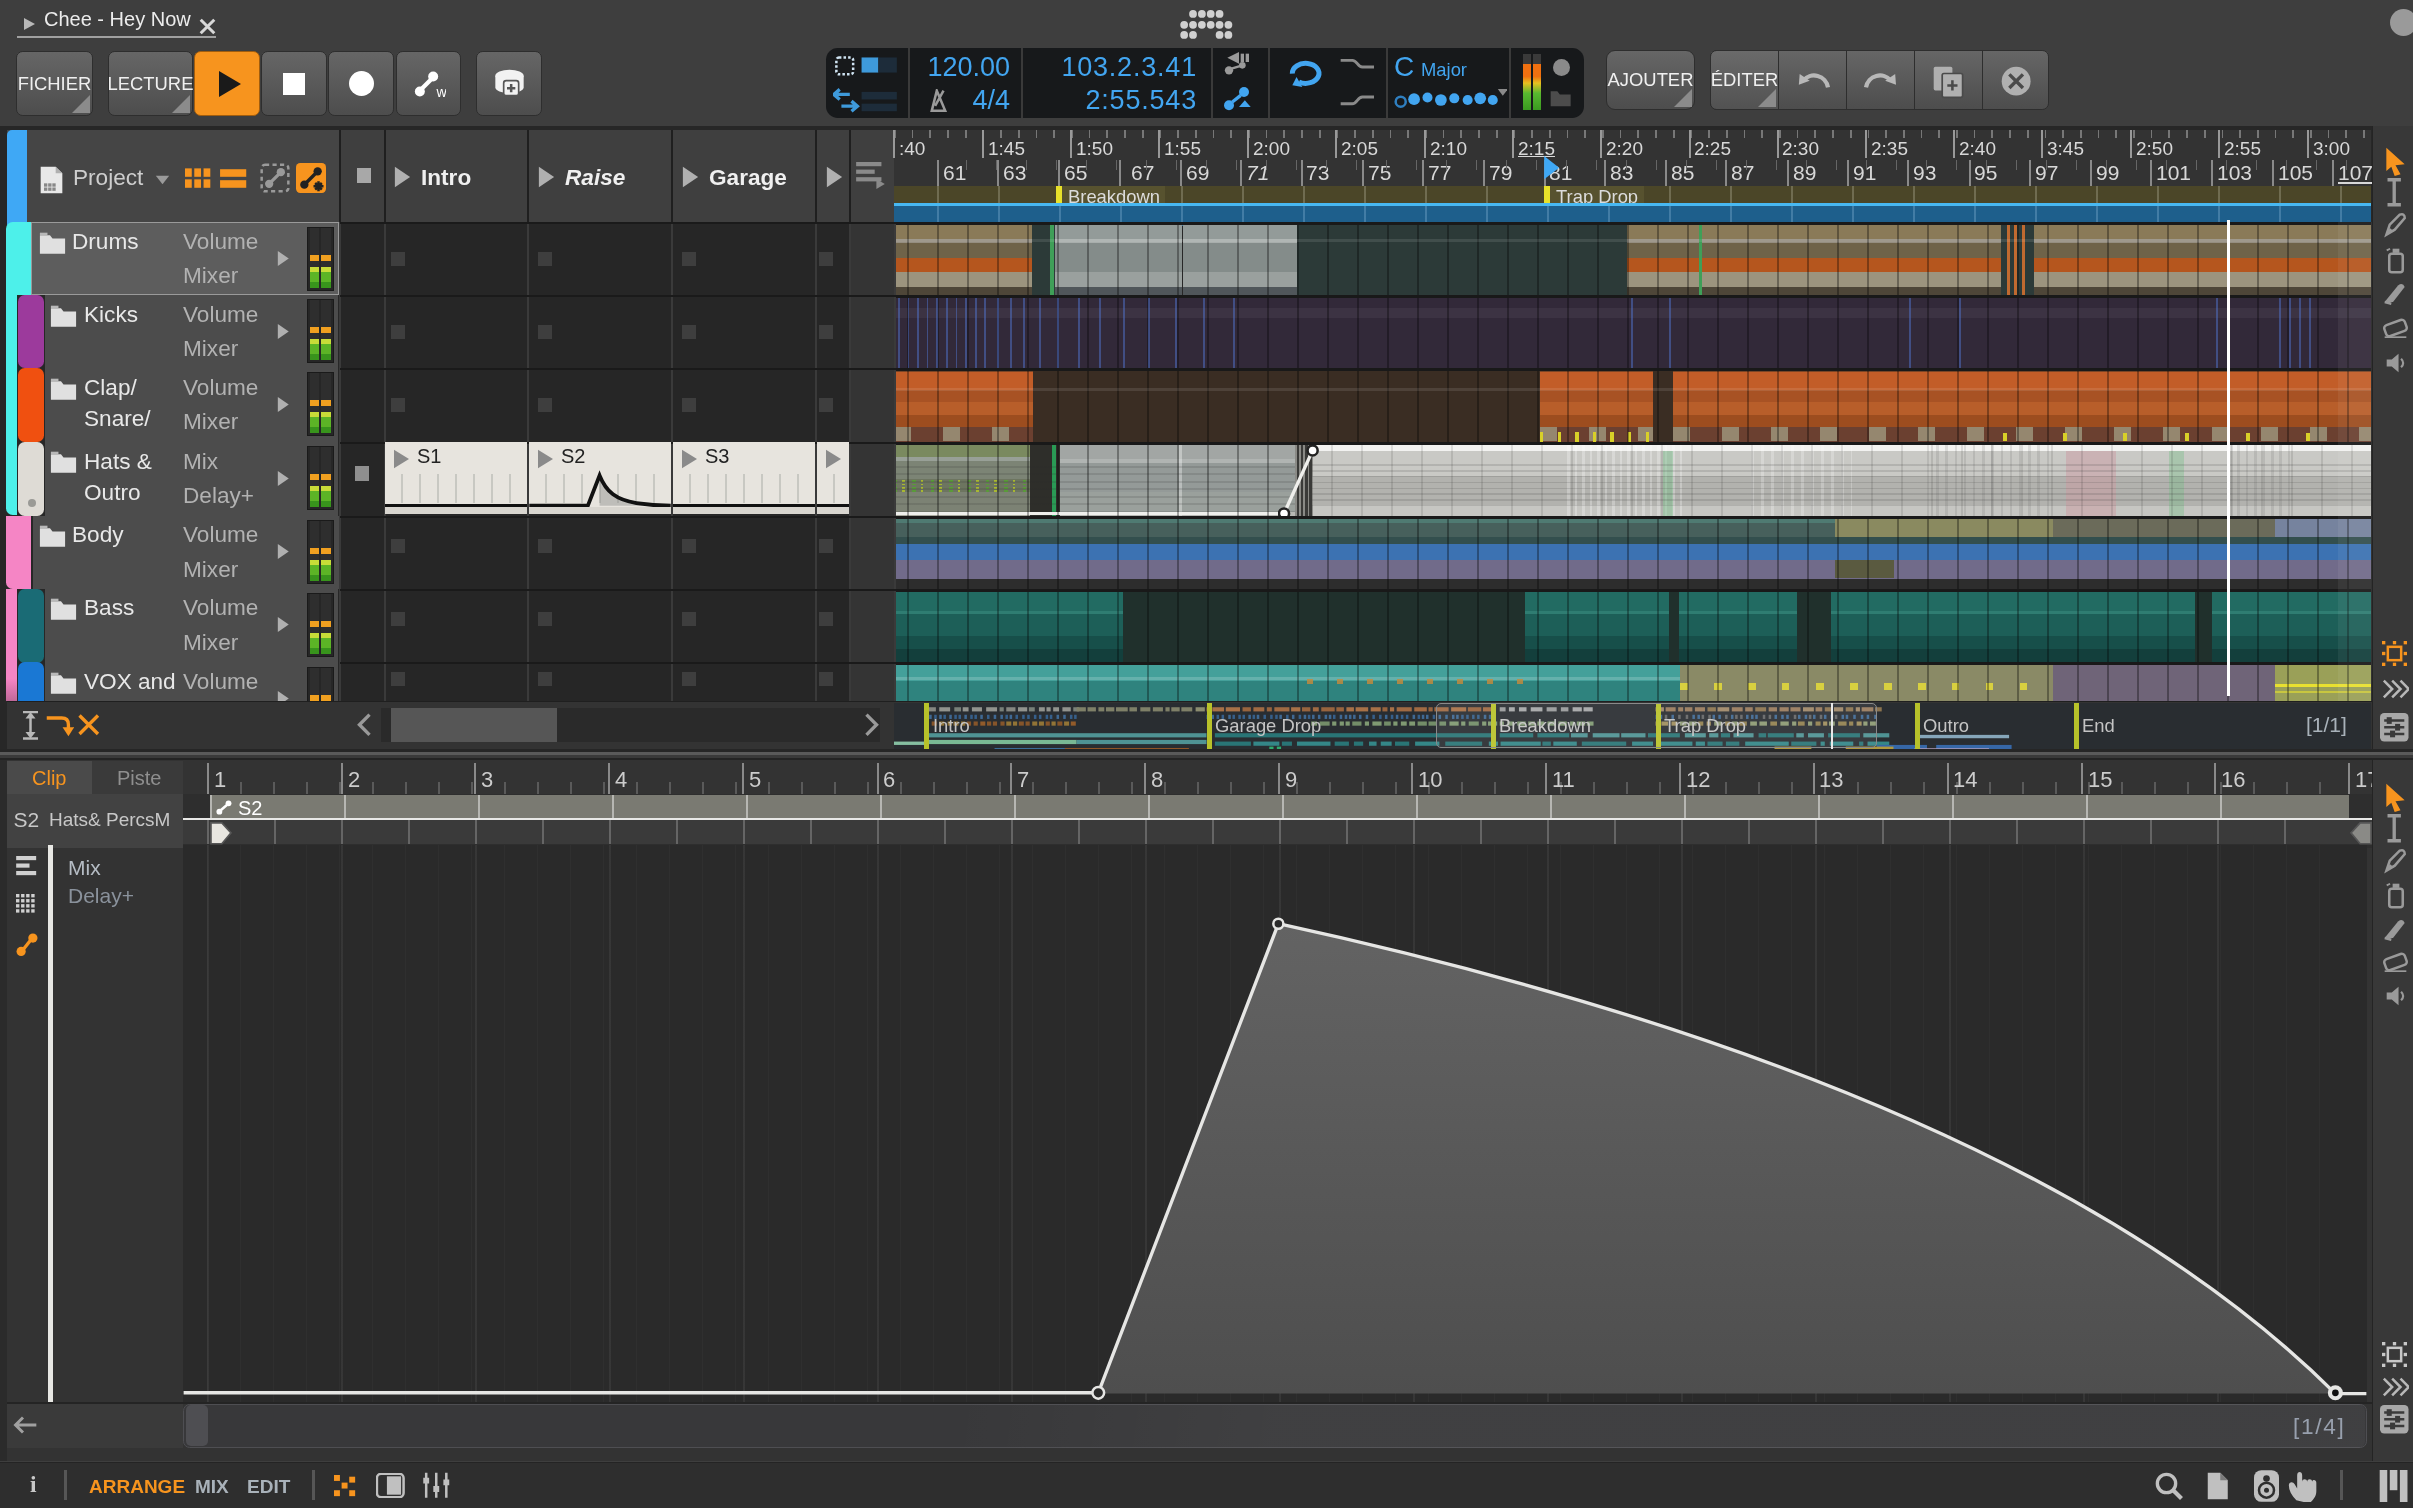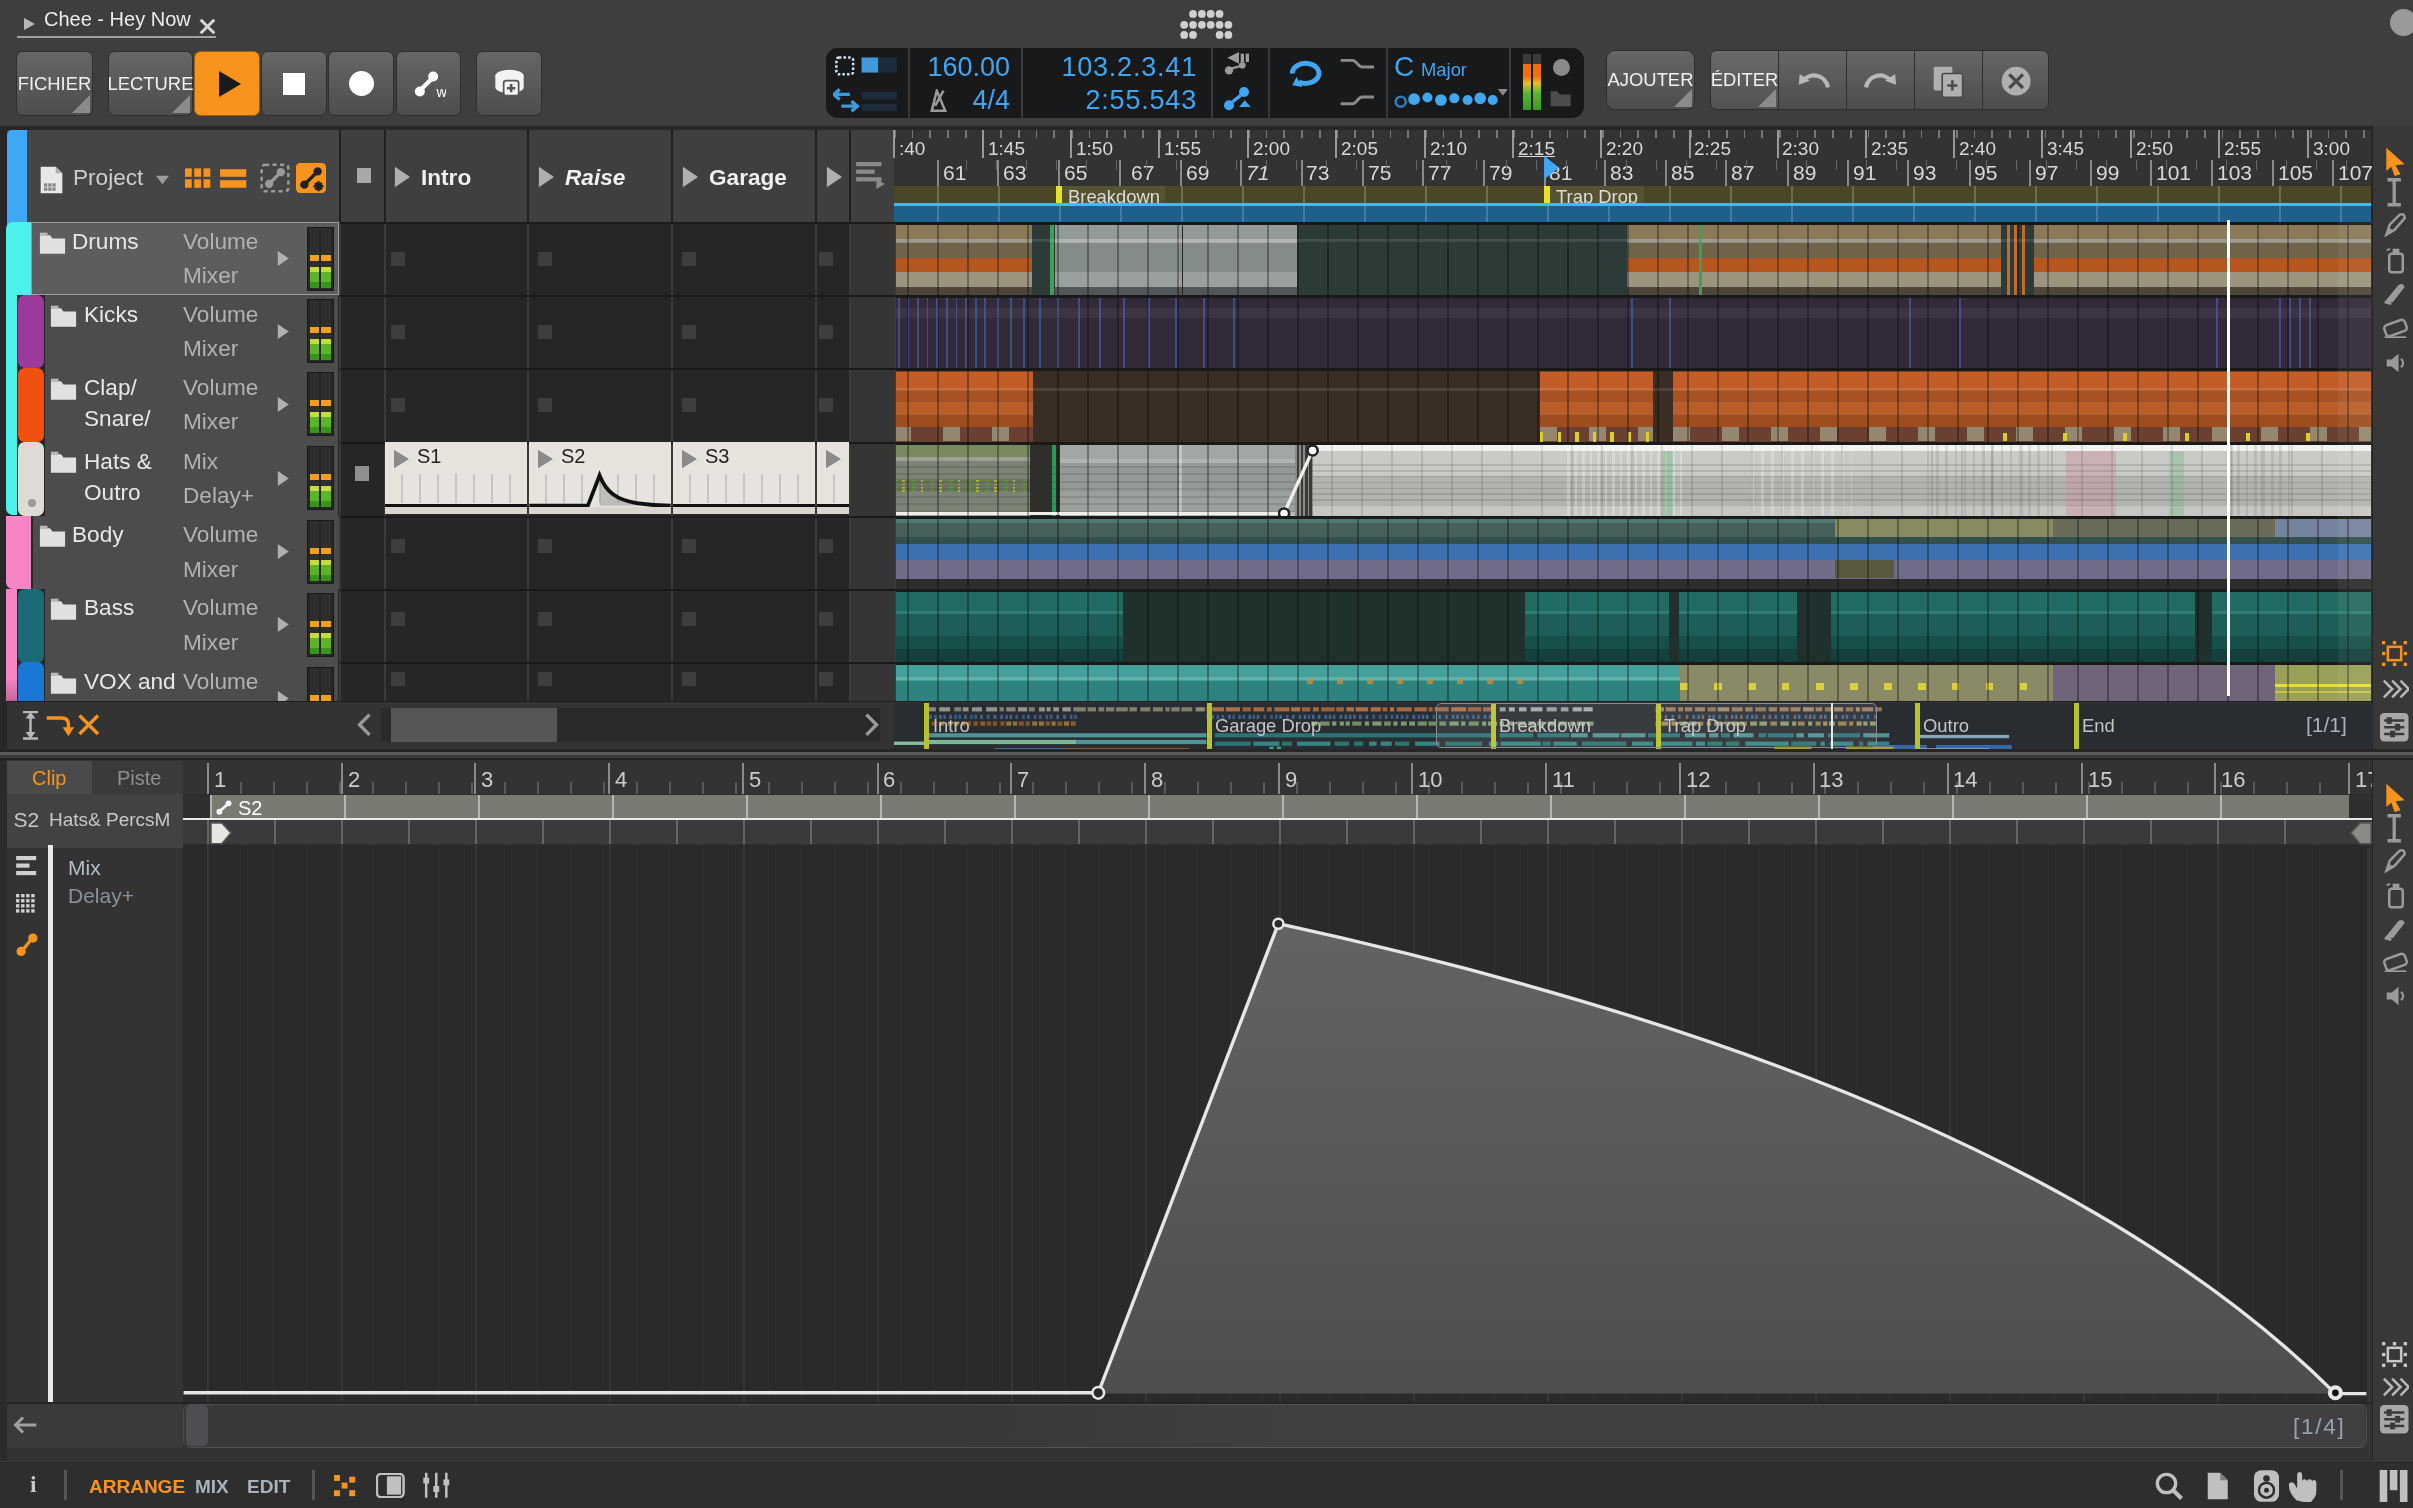--- a/index.html
+++ b/index.html
@@ -83,21 +83,21 @@
   <svg class="abs" style="left:833px;top:54px;" width="84" height="59" viewBox="0 0 100 70">
     <rect x="4" y="4" width="20" height="20" rx="3" fill="none" stroke="#cfe3f2" stroke-width="3" stroke-dasharray="3 2.5"></rect>
     <rect x="34" y="4" width="20" height="18" fill="#3e9adb"></rect>
         <rect x="54" y="4" width="22" height="18" fill="#1d2c3a"></rect>
     <path d="M4 48 h16 M8 42 l-7 6 7 6" stroke="#3e9adb" stroke-width="4" fill="none"></path>
     <path d="M10 62 h16 M22 56 l7 6 -7 6" stroke="#3e9adb" stroke-width="4" fill="none"></path>
     <rect x="34" y="45" width="42" height="9" fill="#1d2c3a"></rect>
         <rect x="34" y="59" width="42" height="9" fill="#1d2c3a"></rect>
   </svg>
 
-  <div class="abs" style="left:913px;top:52px;width:97px;text-align:right;font-size:27px;color:#42A5F0;">160.00</div>
+  <div class="abs" style="left:913px;top:52px;width:97px;text-align:right;font-size:27px;color:#42A5F0;">120.00</div>
   <svg class="abs" style="left:930px;top:89px;" width="22" height="23.5" viewBox="0 0 26 28">
         <path d="M8 2 L18 26 H2 Z M16 2 L6 20" fill="none" stroke="#9a9a9a" stroke-width="3"></path>
       </svg>
   <div class="abs" style="left:955px;top:85px;width:55px;text-align:right;font-size:27px;color:#42A5F0;">4/4</div>
 
   <div class="abs" style="left:1039px;top:52px;width:158px;text-align:right;font-size:27px;color:#42A5F0;letter-spacing:0.8px;">103.2.3.41</div>
   <div class="abs" style="left:1039px;top:85px;width:158px;text-align:right;font-size:27px;color:#42A5F0;letter-spacing:0.8px;">2:55.543</div>
 
   <svg class="abs" style="left:1222px;top:52px;" width="39" height="60" viewBox="0 0 46 72">
     <path d="M20 14 L6 7 L20 0 Z" fill="#9a9a9a"></path>
@@ -333,21 +333,21 @@
 <div class="abs" style="left:2035px;top:35px;font-size:21px;color:#d8d8d8;">97</div>
 <div class="abs" style="left:2090px;top:34px;width:1.7px;height:32px;background:#8a8a8a;"></div>
 <div class="abs" style="left:2096px;top:35px;font-size:21px;color:#d8d8d8;">99</div>
 <div class="abs" style="left:2150px;top:34px;width:1.7px;height:32px;background:#8a8a8a;"></div>
 <div class="abs" style="left:2156px;top:35px;font-size:21px;color:#d8d8d8;">101</div>
 <div class="abs" style="left:2211px;top:34px;width:1.7px;height:32px;background:#8a8a8a;"></div>
 <div class="abs" style="left:2217px;top:35px;font-size:21px;color:#d8d8d8;">103</div>
 <div class="abs" style="left:2272px;top:34px;width:1.7px;height:32px;background:#8a8a8a;"></div>
 <div class="abs" style="left:2278px;top:35px;font-size:21px;color:#d8d8d8;">105</div>
 <div class="abs" style="left:2332px;top:34px;width:1.7px;height:32px;background:#8a8a8a;"></div>
-<div class="abs" style="left:2338px;top:35px;font-size:21px;color:#d8d8d8;">107</div>
+<div class="abs" style="left:2338px;top:35px;font-size:21px;color:#d8d8d8;text-decoration:underline;">107</div>
 <div class="abs" style="left:937px;top:34px;width:1435px;height:10px;background:repeating-linear-gradient(90deg,transparent 0 29px,#666 29px 30px);"></div>
 <div class="abs" style="left:894px;top:60px;width:1477px;height:17px;background:#4B4628;"></div>
 <div class="abs" style="left:937px;top:60px;width:1435px;height:17px;background:repeating-linear-gradient(90deg,rgba(220,220,200,.25) 0 1.7px,transparent 1.7px 61px);"></div>
 <div class="abs" style="left:1062px;top:60px;width:103px;height:17px;background:#57522f;"></div>
 <div class="abs" style="left:1056px;top:60px;width:5.9px;height:17px;background:#e8e12a;"></div>
 <div class="abs" style="left:1068px;top:60px;font-size:18.4px;color:#dcdcdc;">Breakdown</div>
 <div class="abs" style="left:1549px;top:60px;width:95px;height:17px;background:#57522f;"></div>
 <div class="abs" style="left:1544px;top:60px;width:5.9px;height:17px;background:#e8e12a;"></div>
 <div class="abs" style="left:1556px;top:60px;font-size:18.4px;color:#dcdcdc;">Trap Drop</div>
 <div class="abs" style="left:894px;top:77px;width:1477px;height:22.6px;background:#1E5F8C;"></div>

